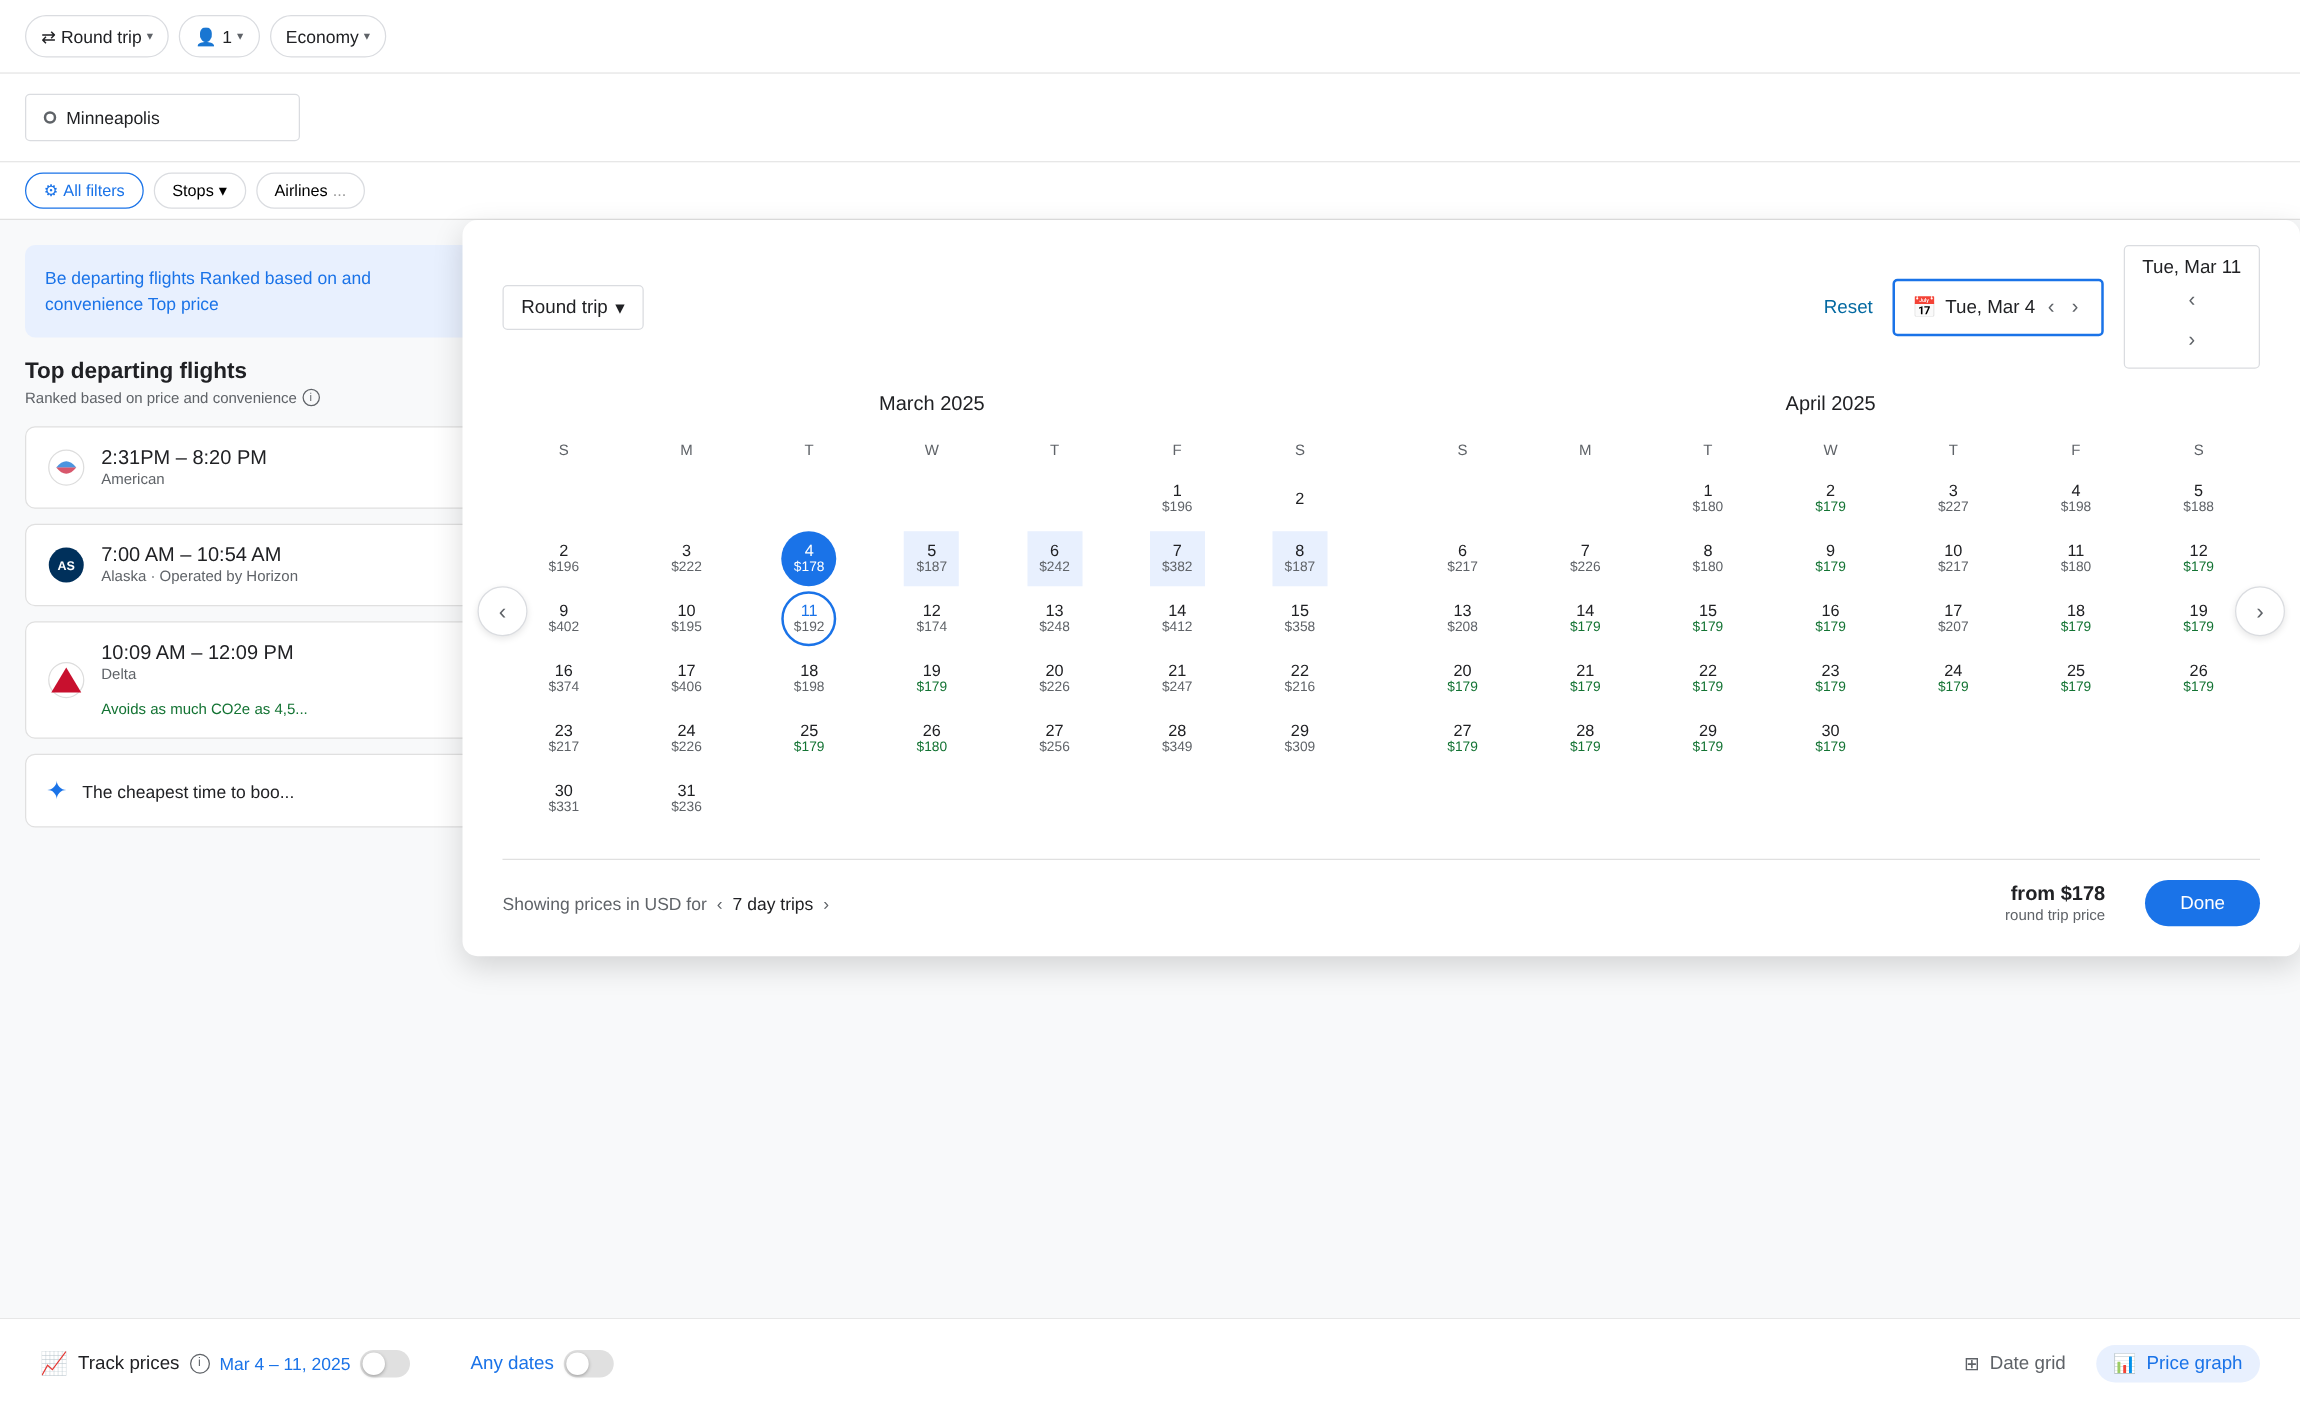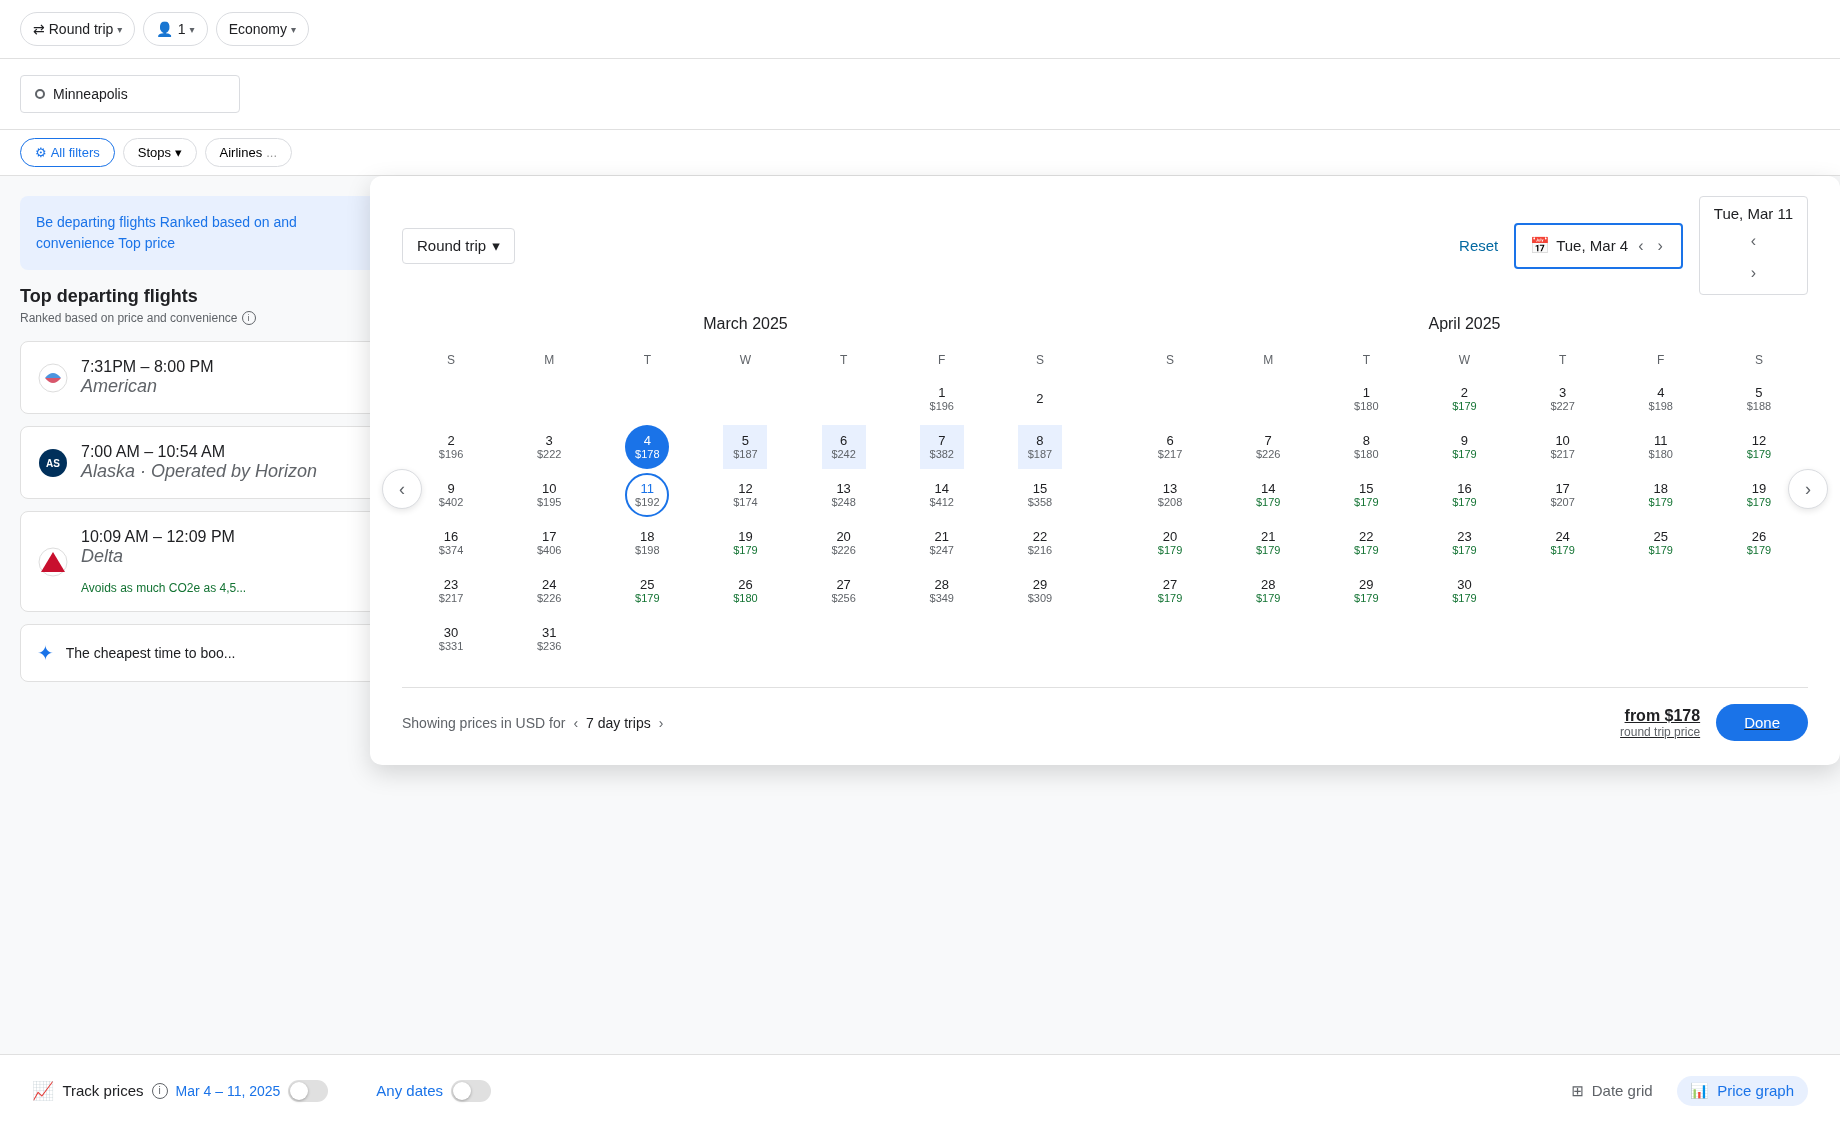--- a/index.html
+++ b/index.html
@@ -26,21 +26,21 @@
     
     .left-panel { width: 400px; padding: 20px; background: #f8f9fa; min-height: 900px; }
     .best-flights-badge { background: #e8f0fe; color: #1a73e8; padding: 16px; border-radius: 8px; margin-bottom: 16px; font-size: 14px; line-height: 1.5; }
     .section-title { font-size: 18px; font-weight: 600; margin-bottom: 4px; }
     .section-sub { font-size: 12px; color: #5f6368; margin-bottom: 16px; display: flex; align-items: center; gap: 4px; }
     .info-icon { width: 14px; height: 14px; border-radius: 50%; border: 1px solid #5f6368; display: inline-flex; align-items: center; justify-content: center; font-size: 9px; color: #5f6368; }
     .flight-card { background: #fff; border-radius: 8px; padding: 16px; margin-bottom: 12px; border: 1px solid #e0e0e0; display: flex; align-items: center; gap: 12px; cursor: pointer; }
     .airline-logo { width: 32px; height: 32px; display: flex; align-items: center; justify-content: center; }
     .flight-info { flex: 1; }
     .flight-time { font-size: 16px; font-weight: 500; }
-    .flight-airline { font-size: 18px; color: #5f6368; font-style: italic; }
+    .flight-airline { font-size: 12px; color: #5f6368; }
     .flight-eco { font-size: 12px; color: #137333; font-weight: 500; margin-top: 14px; }
     .cheapest-card { background: #fff; border-radius: 8px; padding: 16px; border: 1px solid #e0e0e0; display: flex; align-items: center; gap: 12px; }
     .star-icon { color: #1a73e8; font-size: 20px; }
 
     
     .calendar-overlay { position: absolute; top: 0; left: 370px; right: 0; background: #fff; border-radius: 12px; box-shadow: 0 8px 24px rgba(0,0,0,0.15); z-index: 10; padding: 20px 32px 24px; }
 
     
     .cal-top { display: flex; align-items: center; gap: 16px; margin-bottom: 20px; }
     .trip-selector { display: flex; align-items: center; gap: 6px; padding: 8px 14px; border: 1px solid #dadce0; border-radius: 4px; cursor: pointer; font-size: 15px; }
@@ -155,21 +155,21 @@
 
     <div class="flight-card">
       <div class="airline-logo">
         <svg width="32" height="32" viewBox="0 0 32 32">
             <circle cx="16" cy="16" r="14" fill="#fff" stroke="#ddd"></circle>
             <path d="M8 16 Q16 6 24 16" fill="#0068d1" opacity="0.7"></path>
             <path d="M8 16 Q16 26 24 16" fill="#c8102e" opacity="0.7"></path>
           </svg>
       </div>
       <div class="flight-info">
-        <div class="flight-time">7:31PM – 8:00 PM</div>
+        <div class="flight-time">2:31PM – 8:20 PM</div>
         <div class="flight-airline">American</div>
       </div>
     </div>
 
     <div class="flight-card">
       <div class="airline-logo">
         <svg width="32" height="32" viewBox="0 0 32 32">
             <circle cx="16" cy="16" r="14" fill="#00305b"></circle>
             <text x="16" y="20" text-anchor="middle" fill="white" font-size="10" font-weight="bold">AS</text>
           </svg>
@@ -676,21 +676,21 @@
       <button class="side-nav-btn right-nav">›</button>
     </div>
 
     <div class="cal-footer">
       <div class="showing-prices">
         <span>Showing prices in USD for</span>
         <button class="trip-length-btn">‹</button>
         <span class="trip-length-value">7 day trips</span>
         <button class="trip-length-btn">›</button>
       </div>
-      <div style="display:flex;align-items:center;gap:0;text-decoration:underline;">
+      <div style="display:flex;align-items:center;gap:16px;">
         <div class="from-price">
           <div class="from-price-amount">from $178</div>
           <div class="from-price-label">round trip price</div>
         </div>
         <button class="done-btn">Done</button>
       </div>
     </div>
 
   </div>
 

